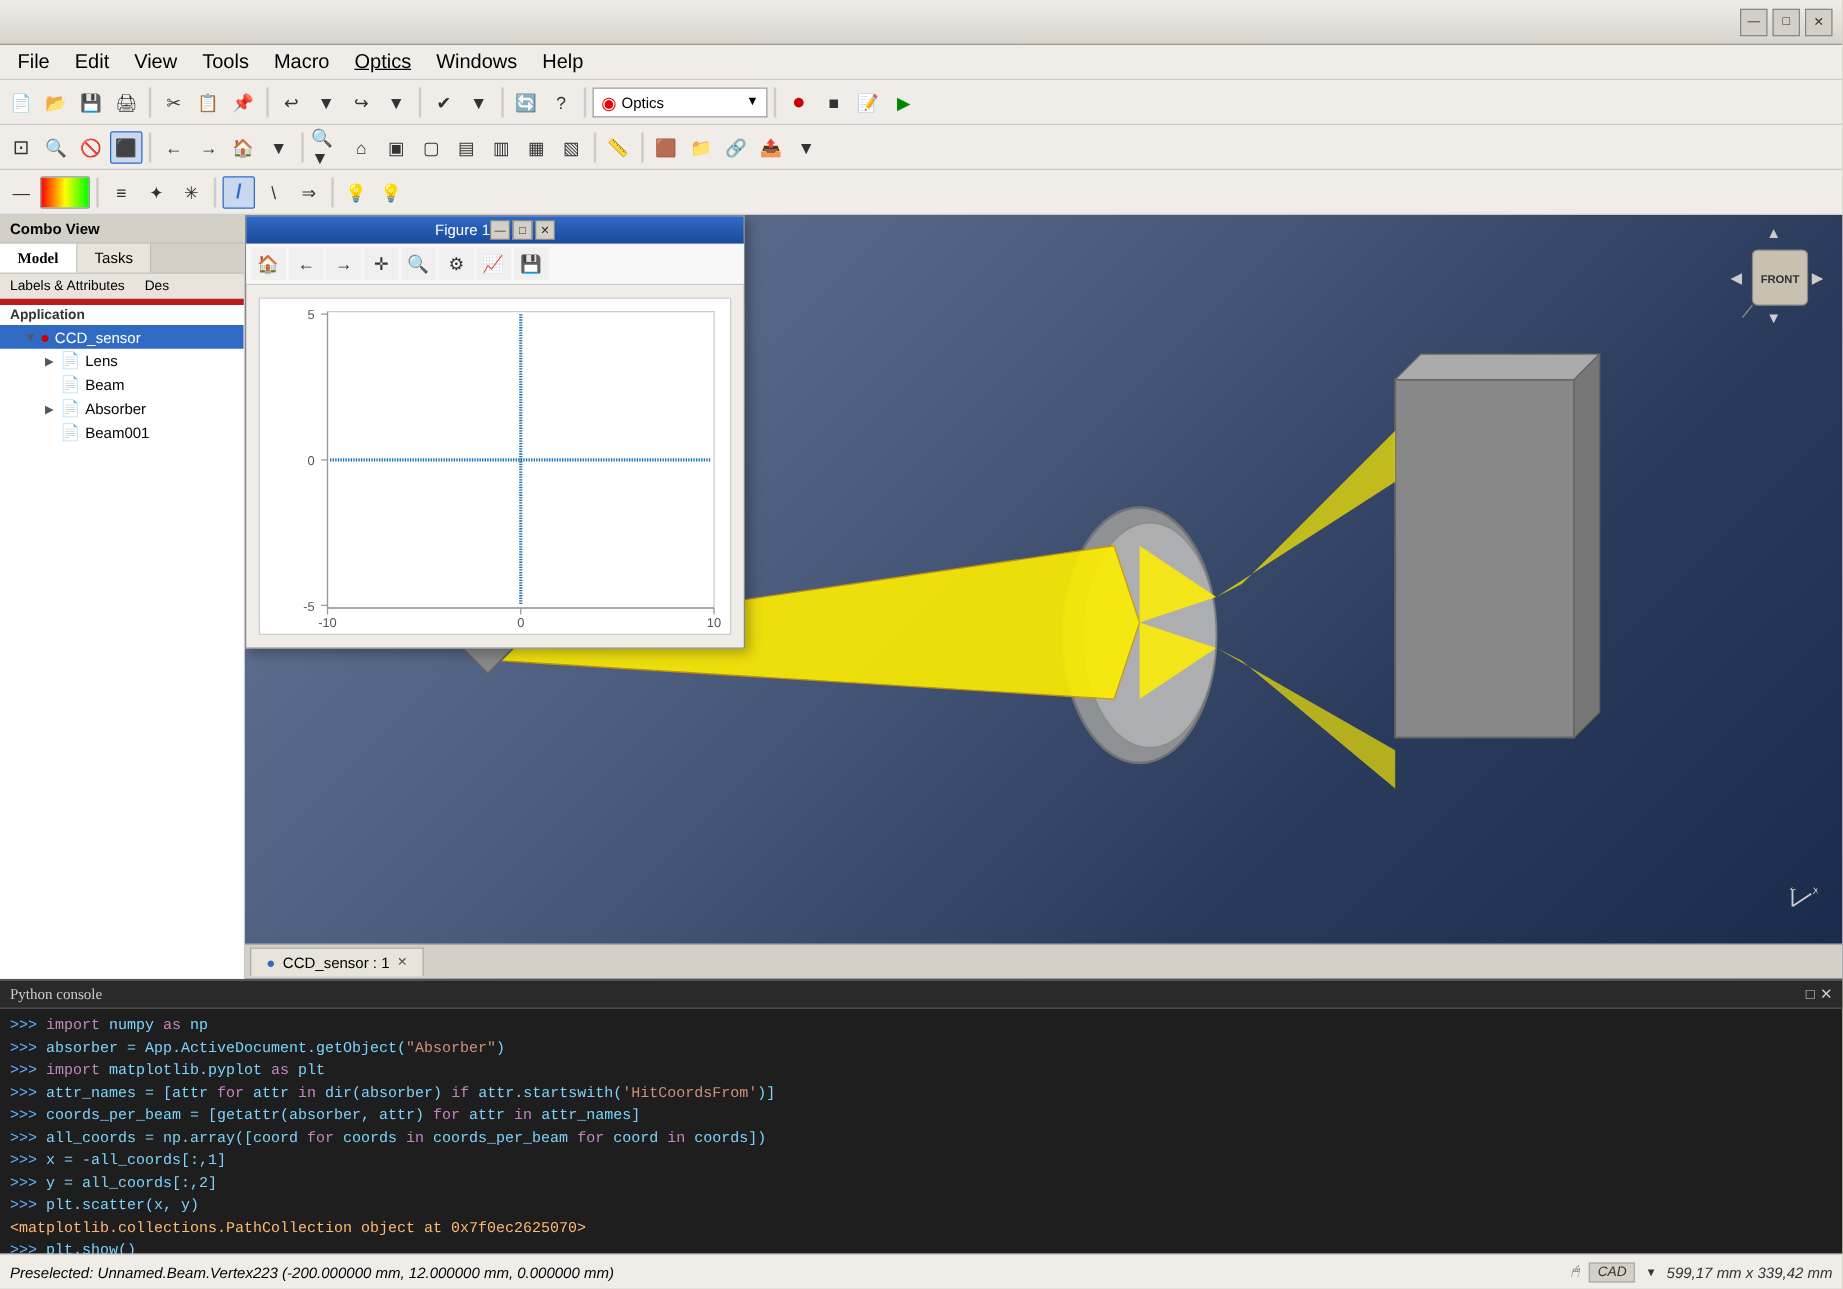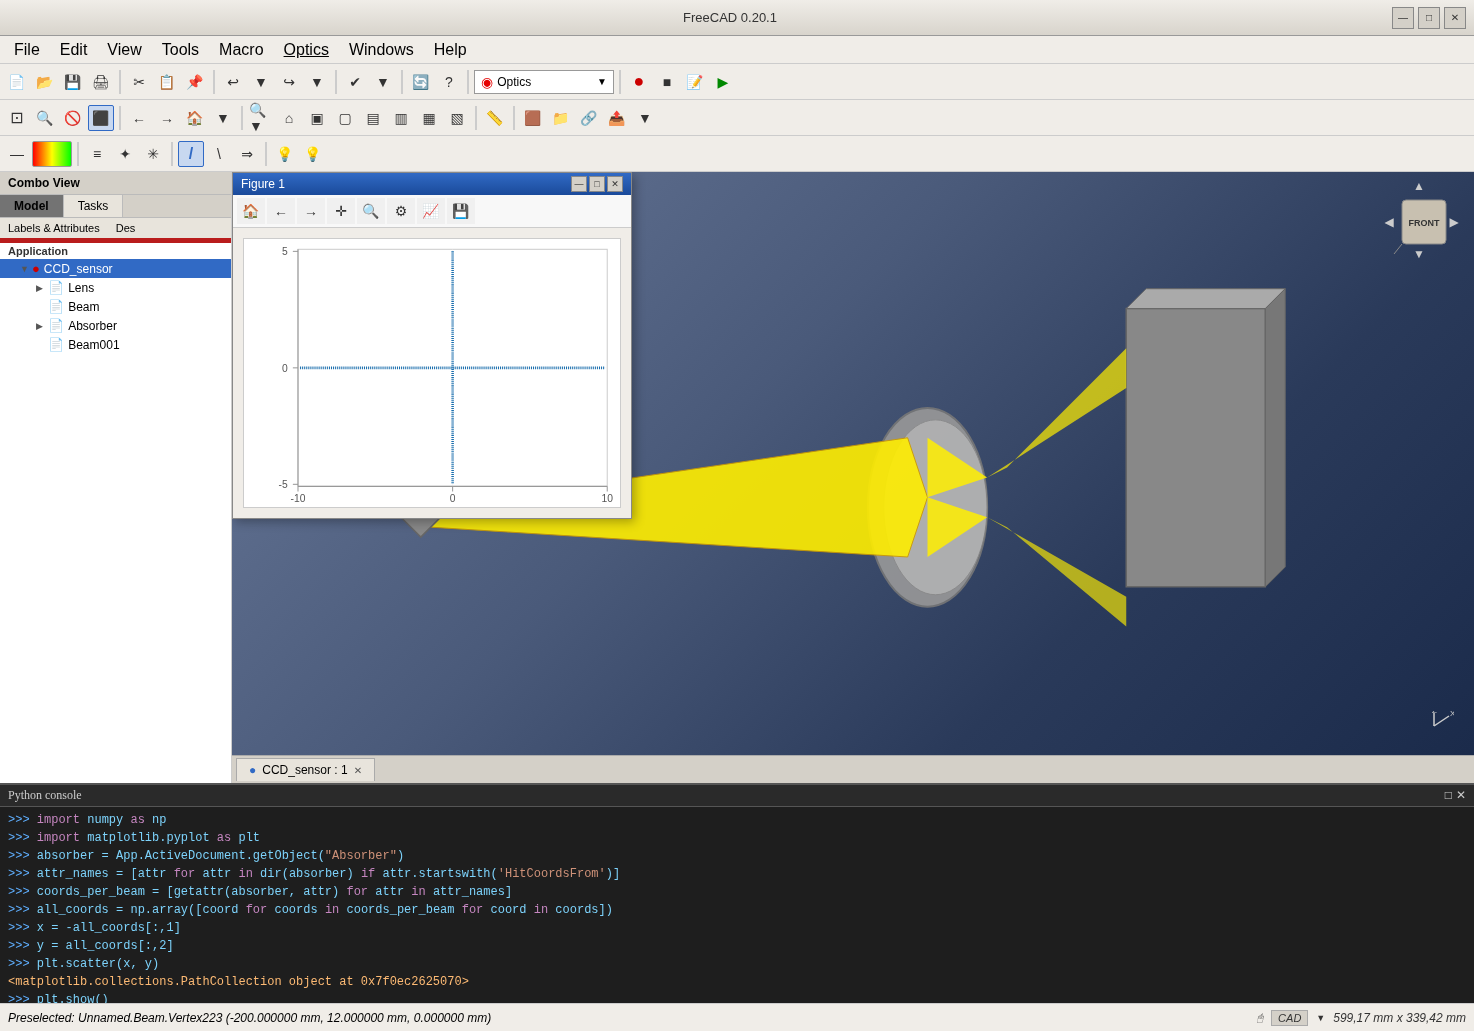--- a/index.html
+++ b/index.html
@@ -82,21 +82,21 @@
 
     
     #main-layout {
       display: flex;
       height: calc(1031px - 36px - 28px - 36px - 36px - 36px);
       
     }
 
     
     #sidebar {
-      width: 232px;
+      width: 196px;
       background: #f0ede8;
       border-right: 1px solid #ccc;
       display: flex;
       flex-direction: column;
     }
     #sidebar-header {
       background: #d4d0c8;
       padding: 4px 8px;
       font-size: 12px;
       font-weight: bold;
@@ -108,22 +108,23 @@
       border-bottom: 1px solid #bbb;
     }
     .sidebar-tab {
       padding: 4px 14px;
       font-size: 12px;
       cursor: pointer;
       background: #e8e4dc;
       border-right: 1px solid #bbb;
     }
     .sidebar-tab.active {
-      background: #737373;
+      background: #ffffff;
       font-weight: bold;
+      font-family: Liberation Serif, serif;
     }
     #labels-row {
       display: flex;
       background: #e8e4dc;
       border-bottom: 5px solid #b91c1c;
       padding: 2px 4px;
       font-size: 11px;
       gap: 8px;
     }
     .label-tab { color: #000; cursor: pointer; padding: 2px 4px; }
@@ -171,21 +172,21 @@
       border: 1px solid #888;
       box-shadow: 3px 3px 10px rgba(0,0,0,0.3);
       z-index: 10;
     }
     #figure1-titlebar {
       background: linear-gradient(to bottom, #316ac5, #1a4a9a);
       color: #fff;
       padding: 3px 8px;
       display: flex;
       align-items: center;
-      justify-content: space-between;
+      justify-content: center;
       font-size: 12px;
     }
     #figure1-titlebar .fig-controls { display: flex; gap: 2px; }
     .fig-btn {
       width: 16px; height: 16px;
       background: #d4d0c8;
       border: 1px solid #888;
       display: flex; align-items: center; justify-content: center;
       font-size: 9px; cursor: pointer; color: #333;
     }
@@ -316,21 +317,20 @@
       position: absolute;
       top: 0; left: 0;
       width: 100%; height: 100%;
     }
   </style>
 </head>
 <body>
 
 <div id="titlebar">
   <div style="width:60px"></div>
-  <div class="title">FreeCAD 0.20.1</div>
   <div class="win-controls">
     <div class="win-btn">—</div>
     <div class="win-btn">□</div>
     <div class="win-btn">✕</div>
   </div>
 </div>
 
 <div id="menubar">
   <span class="menu-item">File</span>
   <span class="menu-item">Edit</span>
@@ -589,24 +589,24 @@
     <div style="display:flex; gap:4px;">
       <span style="cursor:pointer; color:#ccc;">□</span>
       <span style="cursor:pointer; color:#ccc;">✕</span>
     </div>
   </div>
   <div id="python-console">
     <div>
       <span class="py-prompt">&gt;&gt;&gt; </span><span class="py-keyword">import</span><span class="py-normal"> numpy </span><span class="py-keyword">as</span><span class="py-normal"> np</span>
     </div>
     <div>
+      <span class="py-prompt">&gt;&gt;&gt; </span><span class="py-normal">absorber = App.ActiveDocument.getObject(</span><span class="py-string">"Absorber"</span><span class="py-normal">)</span>
+    </div>
+    <div>
       <span class="py-prompt">&gt;&gt;&gt; </span><span class="py-keyword">import</span><span class="py-normal"> matplotlib.pyplot </span><span class="py-keyword">as</span><span class="py-normal"> plt</span>
-    </div>
-    <div>
-      <span class="py-prompt">&gt;&gt;&gt; </span><span class="py-normal">absorber = App.ActiveDocument.getObject(</span><span class="py-string">"Absorber"</span><span class="py-normal">)</span>
     </div>
     <div>
       <span class="py-prompt">&gt;&gt;&gt; </span><span class="py-normal">attr_names = [attr </span><span class="py-keyword">for</span><span class="py-normal"> attr </span><span class="py-keyword">in</span><span class="py-normal"> dir(absorber) </span><span class="py-keyword">if</span><span class="py-normal"> attr.startswith(</span><span class="py-string">'HitCoordsFrom'</span><span class="py-normal">)]</span>
     </div>
     <div>
       <span class="py-prompt">&gt;&gt;&gt; </span><span class="py-normal">coords_per_beam = [getattr(absorber, attr) </span><span class="py-keyword">for</span><span class="py-normal"> attr </span><span class="py-keyword">in</span><span class="py-normal"> attr_names]</span>
     </div>
     <div>
       <span class="py-prompt">&gt;&gt;&gt; </span><span class="py-normal">all_coords = np.array([coord </span><span class="py-keyword">for</span><span class="py-normal"> coords </span><span class="py-keyword">in</span><span class="py-normal"> coords_per_beam </span><span class="py-keyword">for</span><span class="py-normal"> coord </span><span class="py-keyword">in</span><span class="py-normal"> coords])</span>
     </div>

